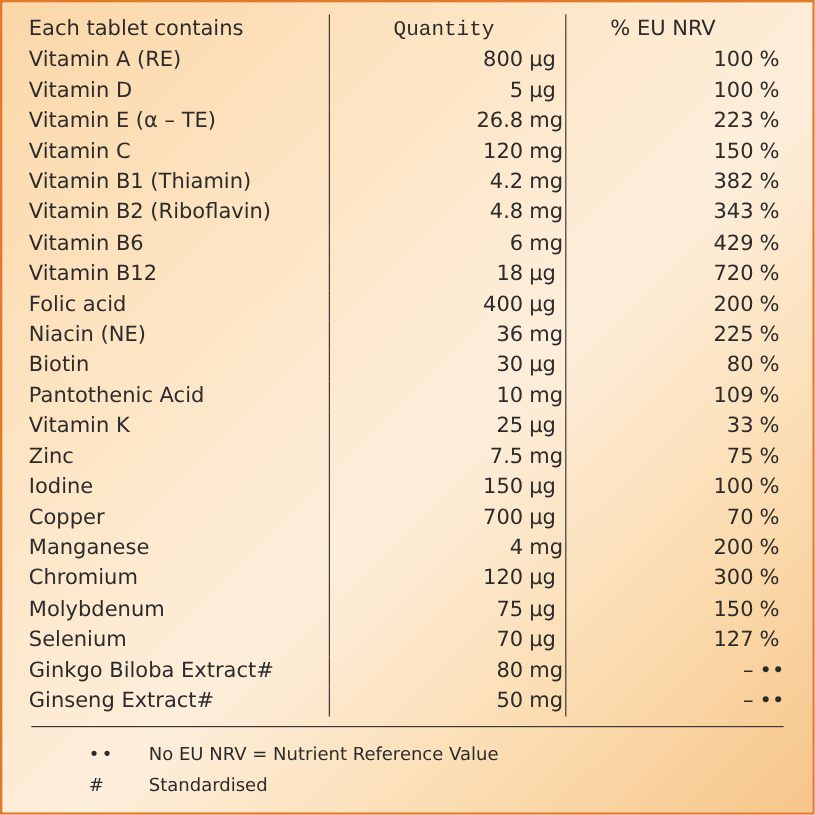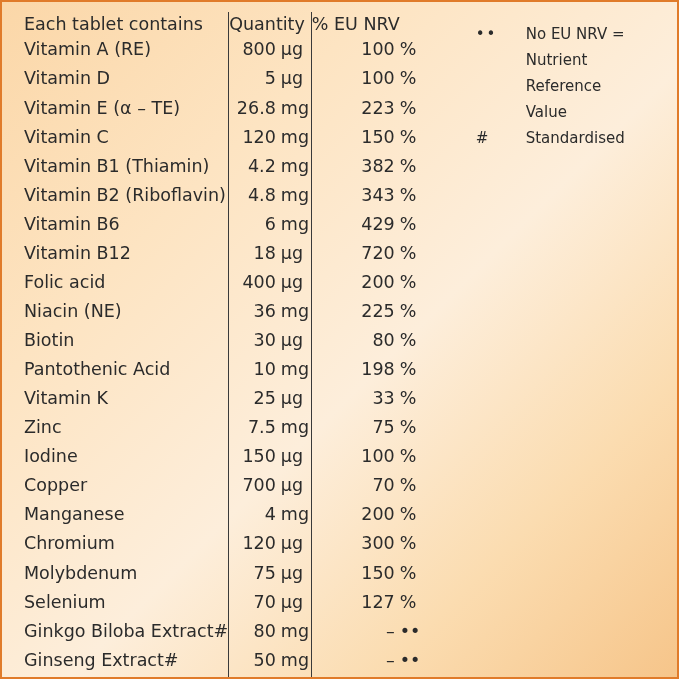--- a/index.html
+++ b/index.html
@@ -23,21 +23,21 @@
   }
   .inner {
     position: absolute;
     left: 0;
     top: 0;
     right: 0;
     bottom: 0;
     padding: 10px 22px 0 22px;
     box-sizing: border-box;
     display: flex;
-    flex-direction: row;
+    flex-direction: column;
   }
   table.nutri {
     width: 100%;
     border-collapse: collapse;
     color: #2b2b2b;
     font-size: 17.5px;
   }
   table.nutri td, table.nutri th {
     padding: 0;
     font-weight: normal;
@@ -62,21 +62,21 @@
     padding-right: 64px;
   }
   .hdr td, .hdr th {
     font-weight: bold;
     padding-bottom: 2px;
   }
   .hdr .c-qty, .hdr .c-nrv {
     text-align: center;
     padding-right: 0;
   }
-  .hdr .c-qty { padding-right: 6px; }
+  .hdr .c-qty { padding-right: 6px; font-family: Liberation Mono, monospace; }
   .hdr .c-nrv { padding-right: 22px; }
 
   .unit {
     display: inline-block;
     min-width: 30px;
     text-align: left;
     padding-left: 5px;
   }
   .pct {
     display: inline-block;
@@ -184,21 +184,21 @@
             <td class="c-nrv"><span class="num">225</span><span class="pct">%</span></td>
           </tr>
           <tr>
             <td class="c-name">Biotin</td>
             <td class="c-qty"><span class="num">30</span><span class="unit">µg</span></td>
             <td class="c-nrv"><span class="num">80</span><span class="pct">%</span></td>
           </tr>
           <tr>
             <td class="c-name">Pantothenic Acid</td>
             <td class="c-qty"><span class="num">10</span><span class="unit">mg</span></td>
-            <td class="c-nrv"><span class="num">198</span><span class="pct">%</span></td>
+            <td class="c-nrv"><span class="num">109</span><span class="pct">%</span></td>
           </tr>
           <tr>
             <td class="c-name">Vitamin K</td>
             <td class="c-qty"><span class="num">25</span><span class="unit">µg</span></td>
             <td class="c-nrv"><span class="num">33</span><span class="pct">%</span></td>
           </tr>
           <tr>
             <td class="c-name">Zinc</td>
             <td class="c-qty"><span class="num">7.5</span><span class="unit">mg</span></td>
             <td class="c-nrv"><span class="num">75</span><span class="pct">%</span></td>

